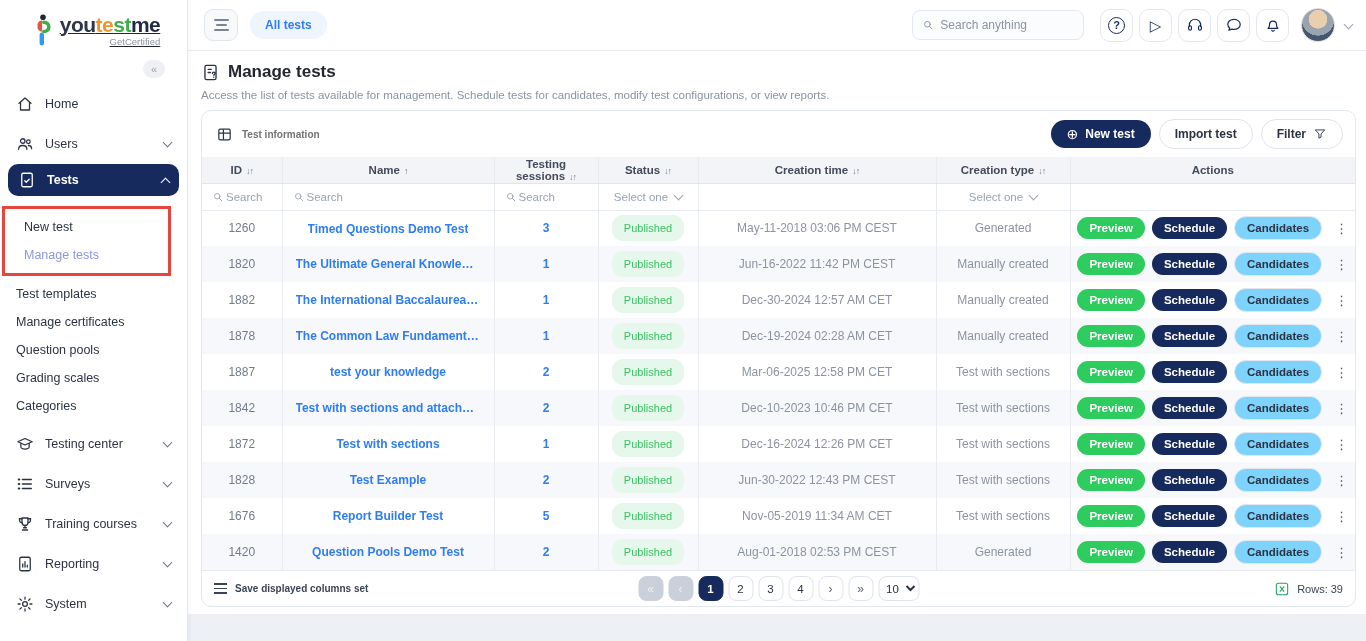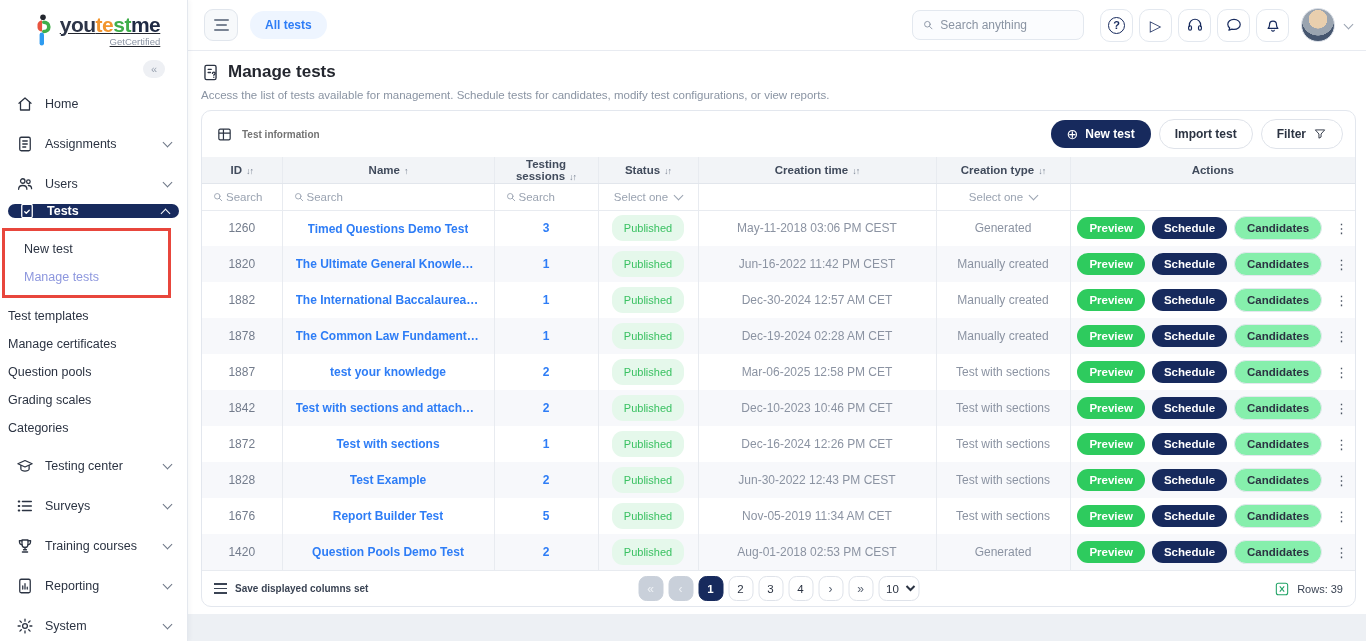--- a/index.html
+++ b/index.html
@@ -21,25 +21,25 @@
   .nav { margin-top:6px; }
   .nav-item { display:flex; align-items:center; gap:11px; height:40px; padding:0 16px;
     font-size:12.5px; color:#2b3342; cursor:pointer; }
   .nav-item .nicon { width:18px; height:18px; display:flex; align-items:center; }
   .nav-item svg { width:18px; height:18px; stroke:#2b3342; fill:none;
     stroke-width:1.7; stroke-linecap:round; stroke-linejoin:round; }
   .chev { display:inline-block; width:7px; height:7px; border-right:1.6px solid #6d7686;
     border-bottom:1.6px solid #6d7686; transform:rotate(45deg); margin-left:auto; margin-top:-3px; }
   .chev.up { transform:rotate(-135deg); margin-top:4px; }
   .nav-item.active { background:#172a5d; color:#fff; border-radius:10px;
-    margin:0 8px; padding:0 10px; height:14px; font-weight:bold; }
+    margin:0 8px; padding:0 10px; height:32px; font-weight:bold; }
   .nav-item.active svg { stroke:#fff; }
   .nav-item.active .chev { border-color:#fff; }
   .submenu { padding:6px 0 4px 0; }
-  .sub-item { display:flex; align-items:center; height:28px; padding-left:8px;
+  .sub-item { display:flex; align-items:center; height:28px; padding-left:16px;
     font-size:12.5px; color:#2b3342; cursor:pointer; }
   .sub-item.active { color:#8d97de; }
   .annotation-box { border:3px solid #e8463c; margin:4px 16px 4px 2px; padding:4px 0; }
   .annotation-box .sub-item { padding-left:19px; }
 
   
   .main { flex:1; display:flex; flex-direction:column; min-width:0; }
   .topbar { height:51px; background:#fff; border-bottom:1px solid #e8ebf1;
     display:flex; align-items:center; padding:0 14px 0 16px; gap:12px; flex:0 0 51px; }
   .hamburger-btn { width:34px; height:32px; border:1px solid #e1e6ed; border-radius:9px;
@@ -117,21 +117,21 @@
     white-space:nowrap; overflow:hidden; text-overflow:ellipsis; vertical-align:middle; }
   .c-sessions { color:#2e7df6; font-weight:bold; cursor:pointer; }
   .status-pill { display:inline-block; background:#e5f8eb; color:#3ac162; font-size:11px;
     padding:7px 12px; border-radius:11px; }
   td.c-time, td.c-type { color:#8b93a2; font-size:11.5px; }
   .actions-wrap { display:flex; align-items:center; justify-content:center; gap:7px; padding:0 8px; }
   .act-btn { font-family:"Liberation Sans",sans-serif; font-size:11.5px; font-weight:bold;
     border-radius:13px; padding:5px 12px; cursor:pointer; border:none; }
   .b-preview { background:#2ecb5e; color:#fff; }
   .b-schedule { background:#172a5d; color:#fff; }
-  .b-candidates { background:#86efac; color:#2b3342; border:1px solid #e4e8ee; }
+  .b-candidates { background:#7dd3fc; color:#2b3342; border:1px solid #e4e8ee; }
   .kebab { color:#4a5362; font-size:13px; cursor:pointer; margin-left:6px; letter-spacing:0; }
 
   .card-foot { height:36px; border-top:1px solid #e8ebf0; display:flex; align-items:center;
     padding:0 12px; position:relative; }
   .foot-left { display:flex; align-items:center; gap:8px; font-size:10px; font-weight:bold;
     color:#3b4454; cursor:pointer; }
   .foot-left .bars { display:flex; flex-direction:column; gap:2.5px; }
   .foot-left .bars i { width:13px; height:1.8px; background:#3b4454; display:block; }
   .pagination { position:absolute; left:50%; transform:translateX(-50%); display:flex;
     align-items:center; gap:5px; }
@@ -177,30 +177,20 @@
       <div class="nav-item">
         <span class="nicon">
           <svg viewBox="0 0 24 24">
               <path d="M4 11l8-7 8 7"></path>
               <path d="M6 9.5V20h12V9.5"></path>
             </svg>
         </span>
         <span>Home</span>
       </div>
 
-      <div class="nav-item">
-        <span class="nicon">
-          <svg viewBox="0 0 24 24">
-              <rect x="5" y="3" width="14" height="18" rx="2"></rect>
-              <path d="M9 8h6M9 12h6M9 16h4"></path>
-            </svg>
-        </span>
-        <span>Assignments</span>
-        <span class="chev"></span>
-      </div>
 
       <div class="nav-item">
         <span class="nicon">
           <svg viewBox="0 0 24 24">
               <circle cx="9" cy="8" r="3"></circle>
               <path d="M3.5 19c0-3 2.5-5 5.5-5s5.5 2 5.5 5"></path>
               <circle cx="16.5" cy="9" r="2.4"></circle>
               <path d="M16.5 14c2.6 0 4.3 1.8 4.3 4.3"></path>
             </svg>
         </span>

